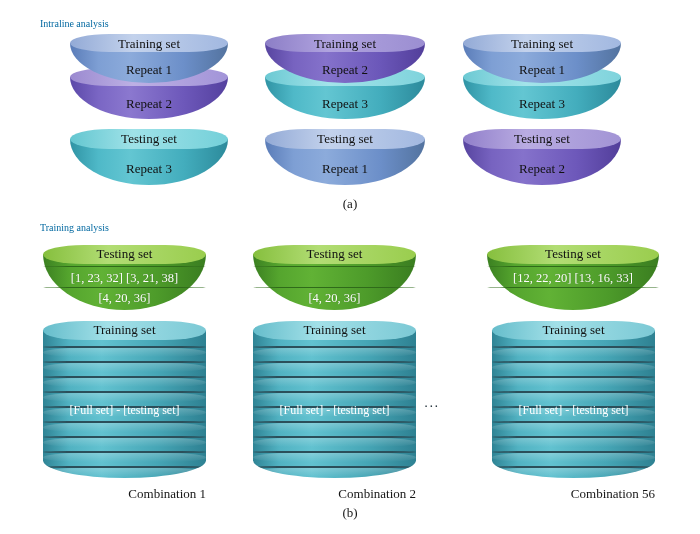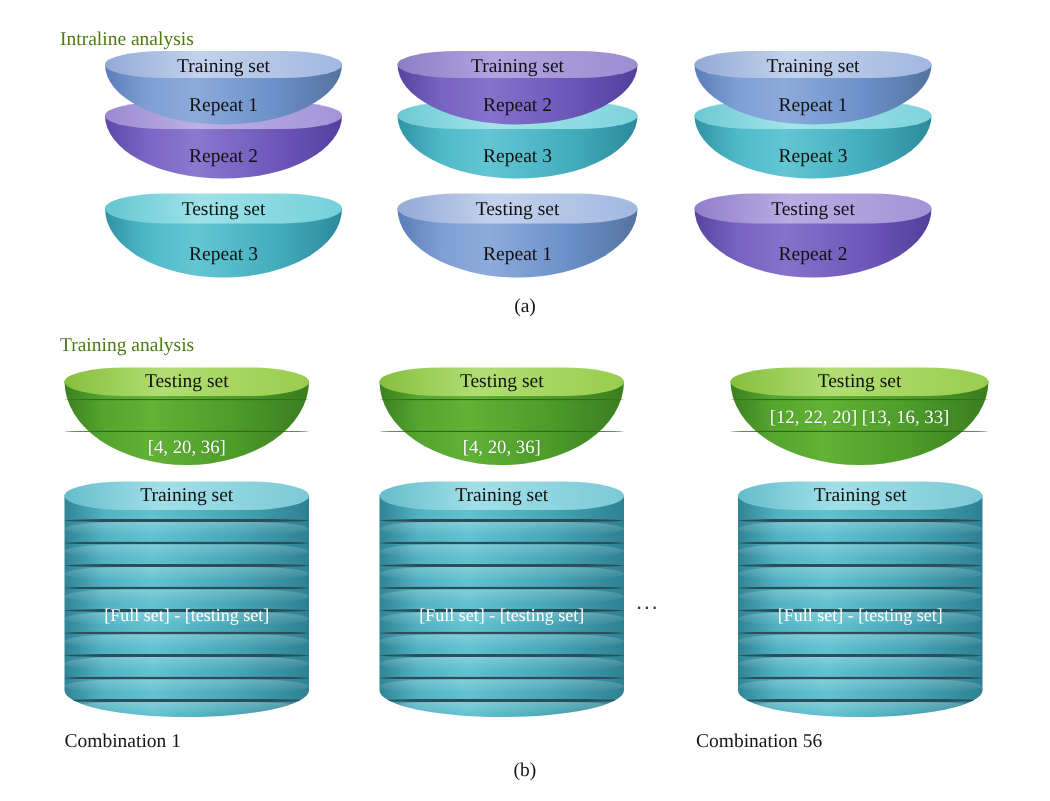--- a/index.html
+++ b/index.html
@@ -9,36 +9,36 @@
     font-family:"Liberation Serif","DejaVu Serif",serif;
     color:#1a1a1a;
     position:relative;
     overflow:hidden;
   }
   .figure{position:absolute;inset:0;}
 
   
   .section-label{
     position:absolute;
-    font-size:13px;
-    color:#4d7c0f;
+    font-size:10px;
+    color:#0369a1;
     white-space:nowrap;
   }
   .panel-caption{
     position:absolute;
     font-size:13px;
     color:#151515;
     text-align:center;
     white-space:nowrap;
   }
   .combo-label{
     position:absolute;
     font-size:13px;
     color:#151515;
-    text-align:left;
+    text-align:right;
     white-space:nowrap;
   }
   .ellipsis-mark{
     position:absolute;
     font-size:15px;
     letter-spacing:1px;
     color:#2d3b44;
     font-family:"Liberation Sans",sans-serif;
     white-space:nowrap;
   }
@@ -177,20 +177,21 @@
 
   <div class="section-label" style="left:40px;top:222px;">Training analysis</div>
 
   <div class="cyl" style="left:43px;top:254px;width:163px;height:56px;">
     <div class="band" style="top:0;height:56px;">
       <div class="side" style="background:linear-gradient(90deg,#3b8021 0%,#55a52e 16%,#61b235 36%,#4d9b2a 70%,#3a7d20 100%);"></div>
       <div class="top" style="top:-9px;height:19px;background:linear-gradient(90deg,#86bf3e 0%,#b2dd74 40%,#9acd4e 100%);"></div>
       <div class="ring-line" style="position:absolute;left:0;right:0;top:12px;height:0;border-top:1.5px solid #2f6b1a;border-radius:50%/100%;"></div>
       <div class="ring-line" style="position:absolute;left:0;right:0;top:33px;height:0;border-top:1.5px solid #2f6b1a;border-radius:50%/100%;"></div>
       <div class="label lbl-dark" style="top:-8px;">Testing set</div>
+      <div class="label lbl-white" style="top:17px;">[1, 23, 32] [3, 21, 38]</div>
       <div class="label lbl-white" style="top:37px;">[4, 20, 36]</div>
     </div>
   </div>
 
   <div class="stack" style="left:43px;top:330px;width:163px;height:148px;">
     <div class="body" style="background:linear-gradient(90deg,#2f8495 0%,#51b2c2 16%,#62c2d0 36%,#46a6b6 70%,#2e8192 100%);">
       <div class="ring" style="top:16px;"></div>
       <div class="ring" style="top:31px;"></div>
       <div class="ring" style="top:46px;"></div>
       <div class="ring" style="top:61px;"></div>
@@ -228,20 +229,21 @@
       <div class="ring" style="top:91px;"></div>
       <div class="ring" style="top:106px;"></div>
       <div class="ring" style="top:121px;"></div>
       <div class="ring" style="top:136px;"></div>
     </div>
     <div class="cap" style="top:-9px;height:19px;background:linear-gradient(90deg,#66bdcb 0%,#a2e0e8 40%,#7cc9d5 100%);"></div>
     <div class="cap-label lbl-dark" style="top:-8px;">Training set</div>
     <div class="mid-label lbl-white-sm" style="top:73px;">[Full set] - [testing set]</div>
   </div>
 
+  <div class="combo-label" style="left:253px;width:163px;top:486px;">Combination 2</div>
 
   <div class="ellipsis-mark" style="left:424px;top:393px;">...</div>
 
   <div class="cyl" style="left:487px;top:254px;width:172px;height:56px;">
     <div class="band" style="top:0;height:56px;">
       <div class="side" style="background:linear-gradient(90deg,#3b8021 0%,#55a52e 16%,#61b235 36%,#4d9b2a 70%,#3a7d20 100%);"></div>
       <div class="top" style="top:-9px;height:19px;background:linear-gradient(90deg,#86bf3e 0%,#b2dd74 40%,#9acd4e 100%);"></div>
       <div class="ring-line" style="position:absolute;left:0;right:0;top:12px;height:0;border-top:1.5px solid #2f6b1a;border-radius:50%/100%;"></div>
       <div class="ring-line" style="position:absolute;left:0;right:0;top:33px;height:0;border-top:1.5px solid #2f6b1a;border-radius:50%/100%;"></div>
       <div class="label lbl-dark" style="top:-8px;">Testing set</div>
@@ -259,17 +261,17 @@
       <div class="ring" style="top:91px;"></div>
       <div class="ring" style="top:106px;"></div>
       <div class="ring" style="top:121px;"></div>
       <div class="ring" style="top:136px;"></div>
     </div>
     <div class="cap" style="top:-9px;height:19px;background:linear-gradient(90deg,#66bdcb 0%,#a2e0e8 40%,#7cc9d5 100%);"></div>
     <div class="cap-label lbl-dark" style="top:-8px;">Training set</div>
     <div class="mid-label lbl-white-sm" style="top:73px;">[Full set] - [testing set]</div>
   </div>
 
-  <div class="combo-label" style="left:464px;width:163px;top:486px;">Combination 56</div>
+  <div class="combo-label" style="left:492px;width:163px;top:486px;">Combination 56</div>
 
   <div class="panel-caption" style="left:0;right:0;top:505px;">(b)</div>
 
 </div>
 
 </body></html>

